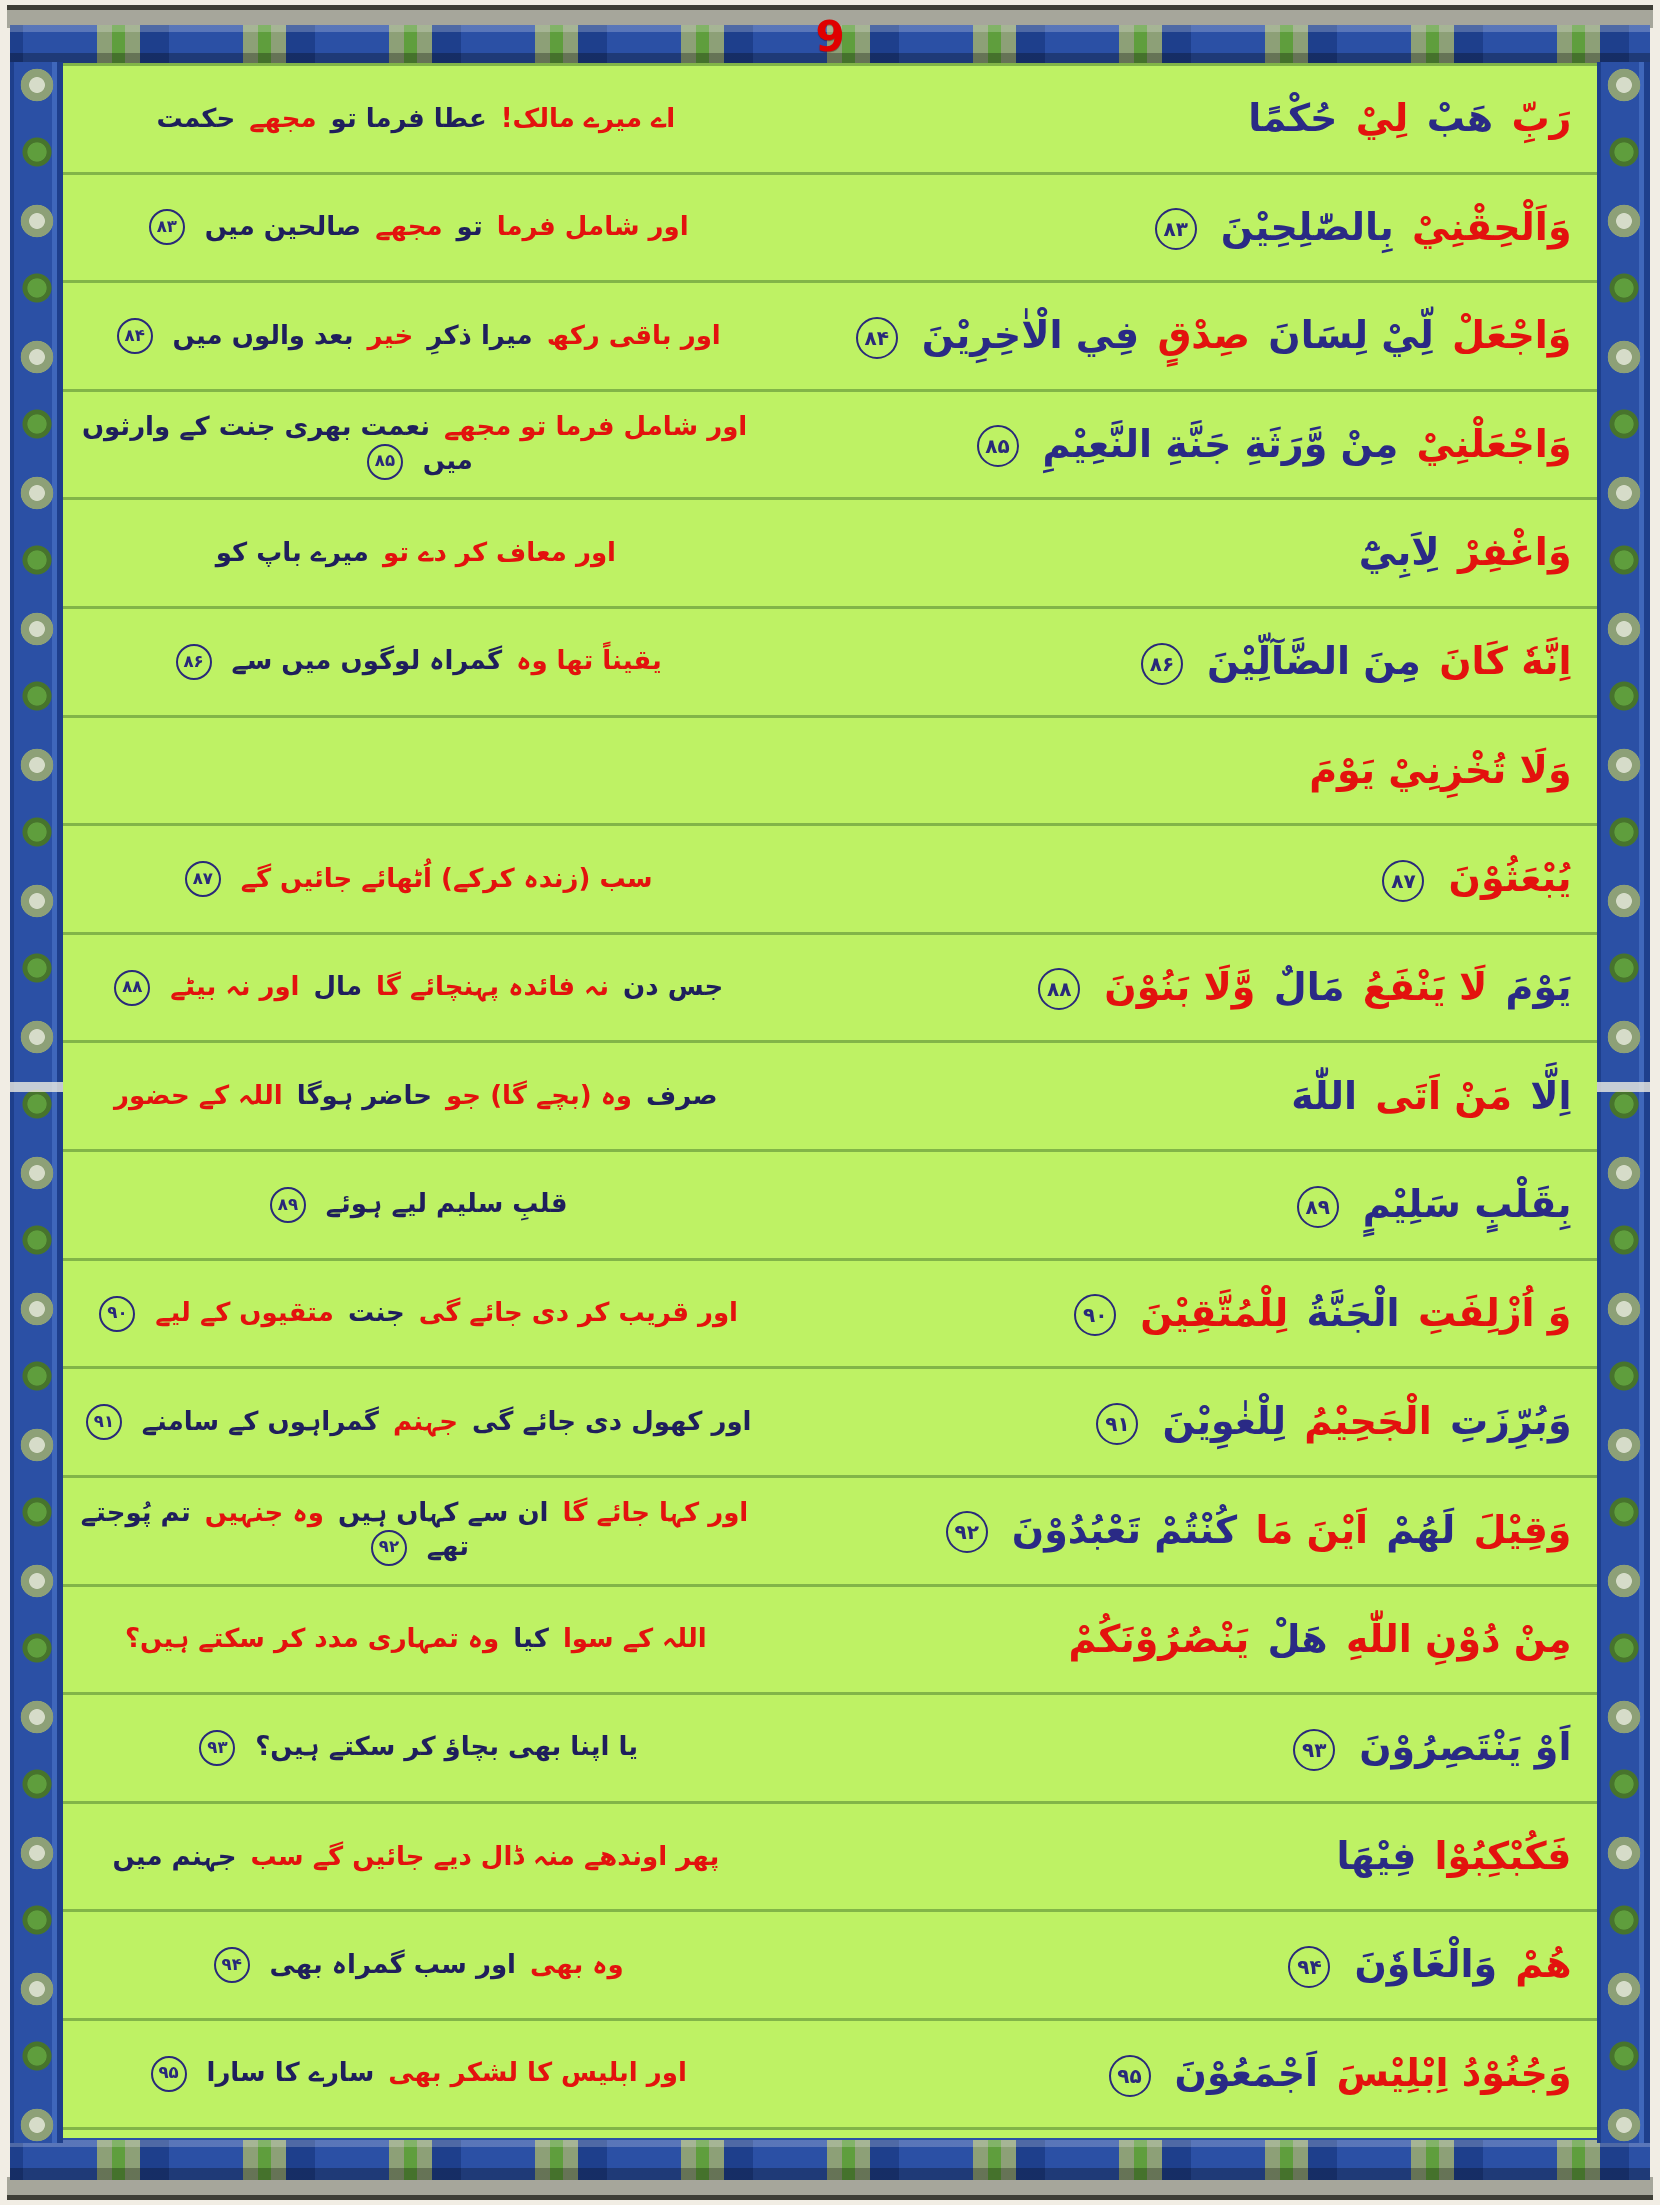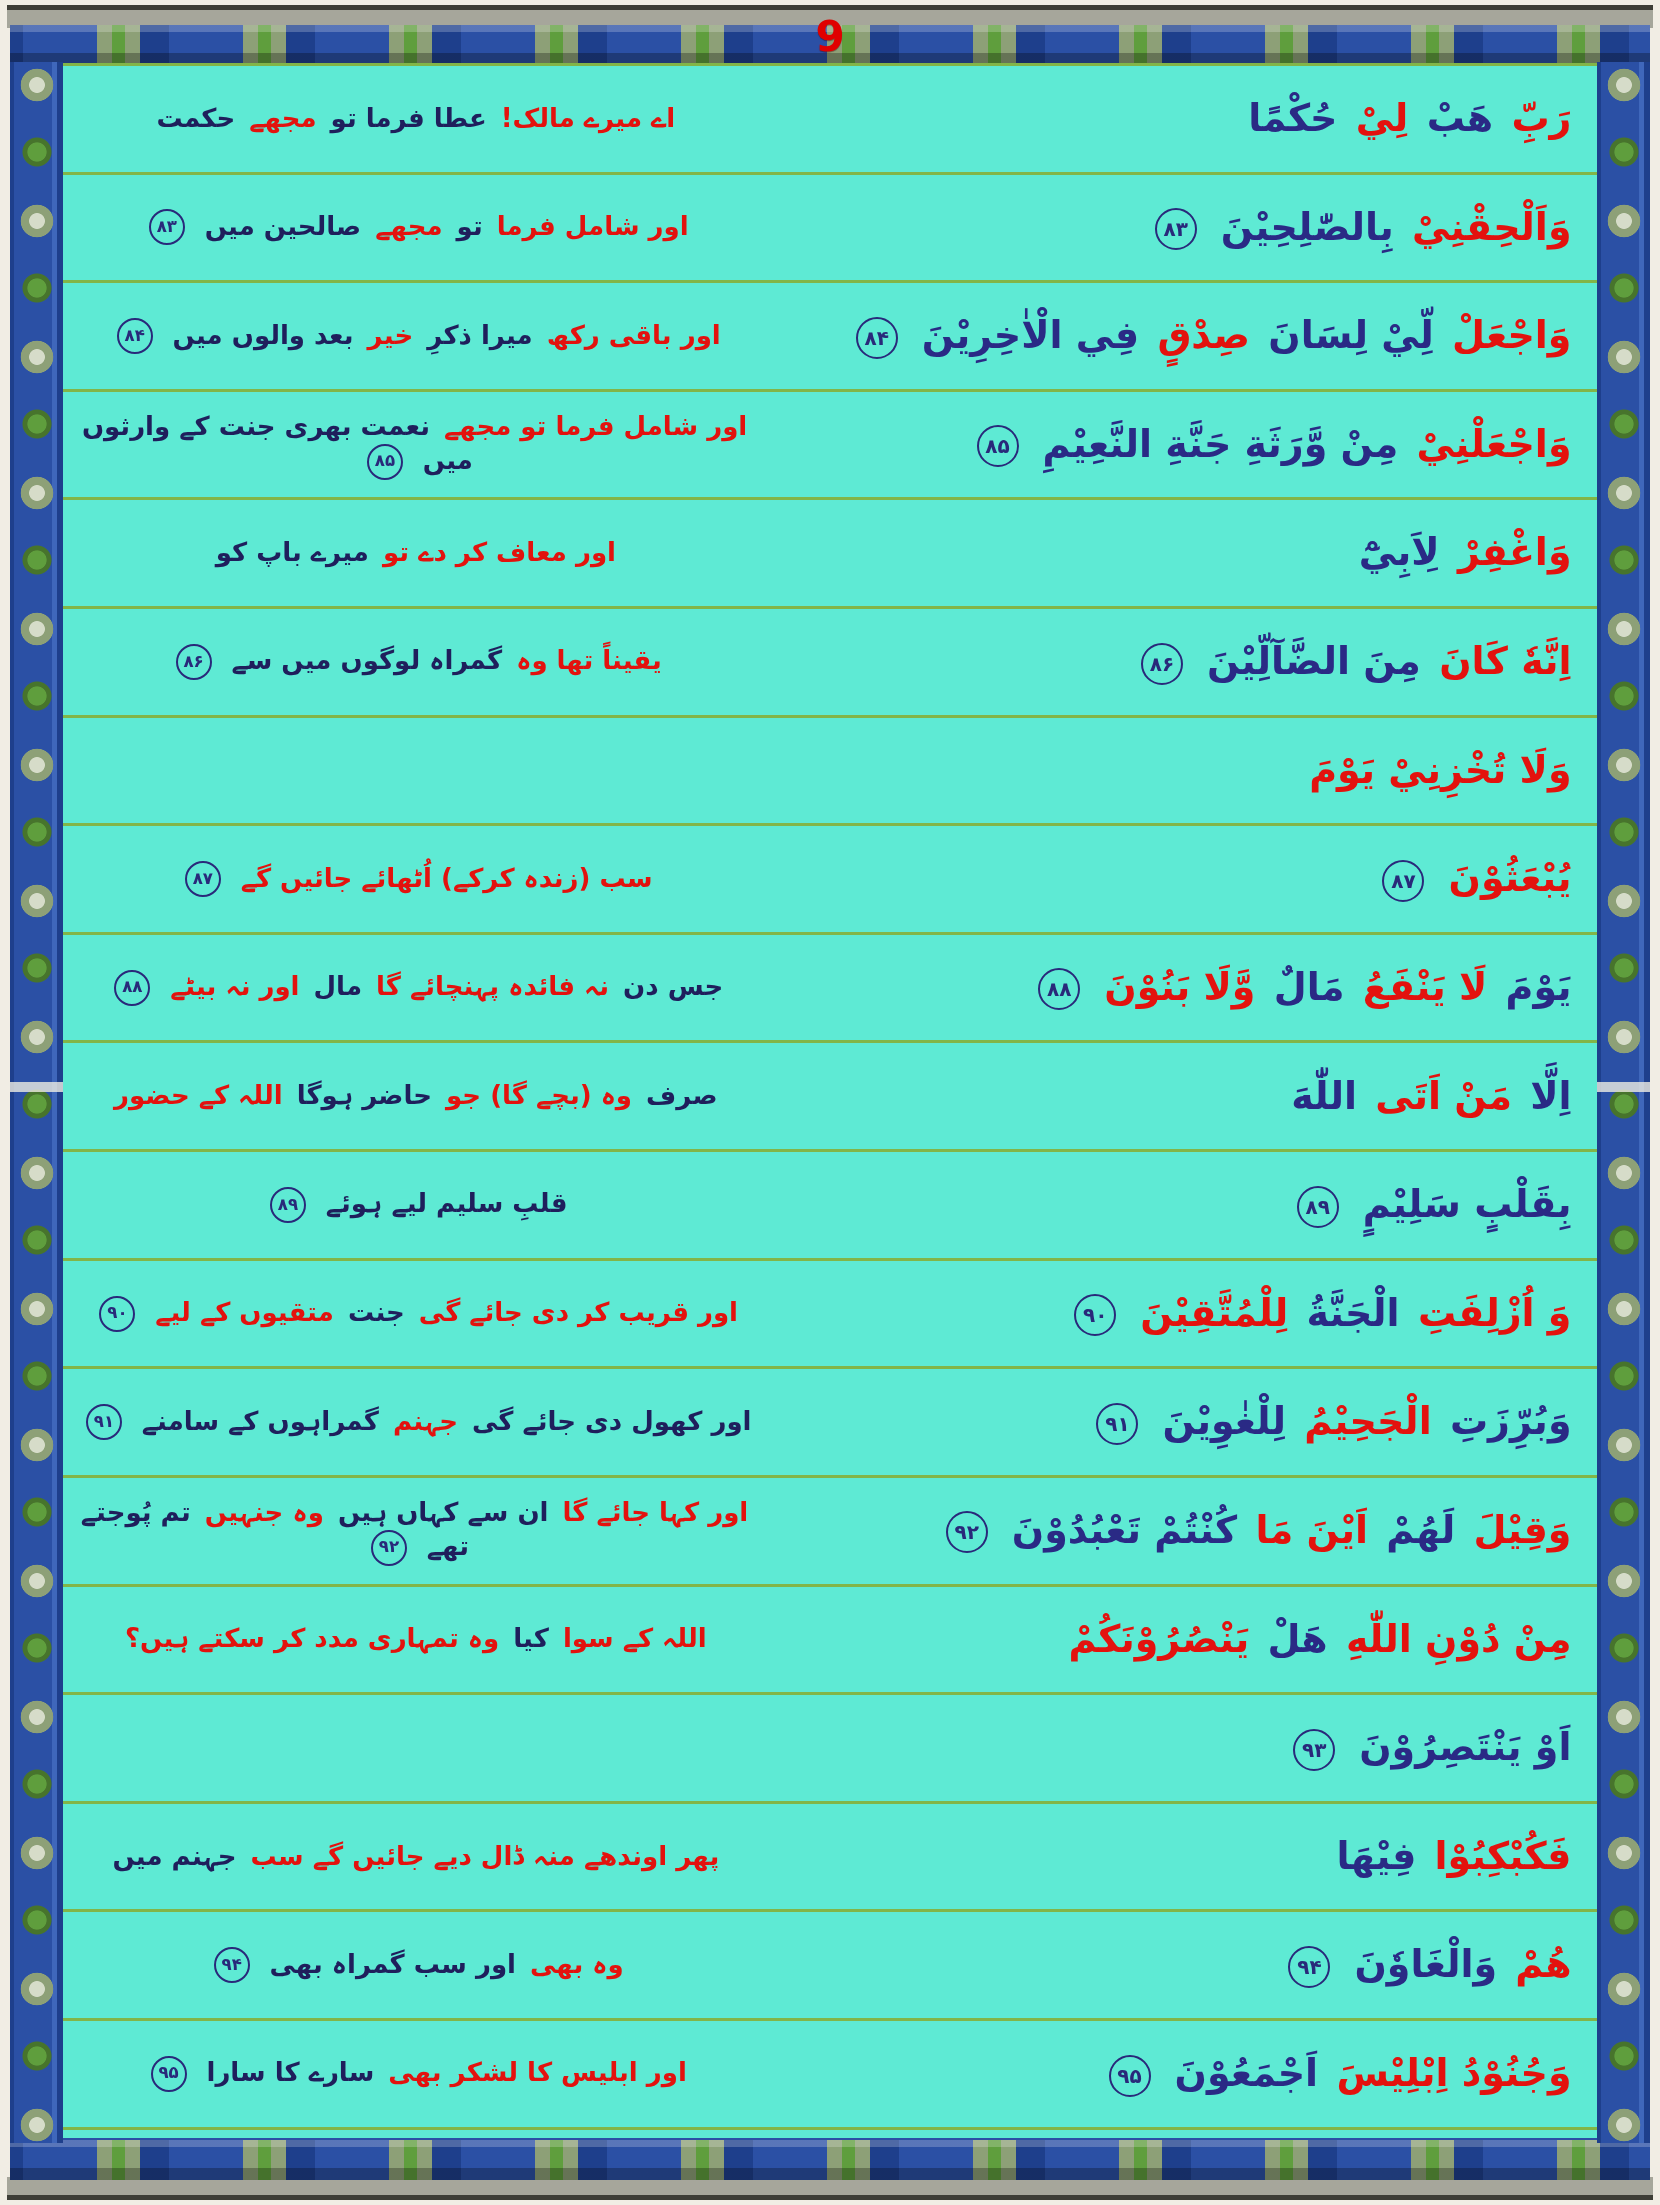--- a/index.html
+++ b/index.html
@@ -33,21 +33,21 @@
       linear-gradient(90deg,#1e3f8c 0 4.2px, rgba(0,0,0,0) 4.2px 42px, #3f67bb 42px 47px, #1e3f8c 47px 53px);
     background-size:53px 136px,53px 136px,53px 100%;
     background-repeat:repeat-y,repeat-y,no-repeat;
   }
   .side-left{left:0;}
   .side-right{right:0;}
   
   .seam{position:absolute;left:0;right:0;top:1057px;height:10px;background:rgba(238,236,226,.8);}
   
   .content{
-    position:absolute;left:53px;right:53px;top:38px;bottom:42px;background:#5eead4;
+    position:absolute;left:53px;right:53px;top:38px;bottom:42px;background:#bef264;
     display:flex;flex-direction:column;border-top:3.3px solid var(--green-line);
     padding-bottom:8.3px;box-sizing:border-box;
   }
   .row{flex:1 1 0;display:flex;align-items:center;border-bottom:3.3px solid var(--green-line);min-height:0;}
   .urdu{
     flex:0 0 46%;direction:rtl;text-align:center;
     font-size:26px;font-weight:bold;line-height:1.3;padding:0 8.3px;box-sizing:border-box;
   }
   .arabic{
     flex:1 1 auto;direction:rtl;text-align:right;
@@ -133,20 +133,21 @@
         </div>
         <div class="row">
           <div class="urdu"><span class="seg" style="color: rgb(227, 18, 14);">اور کہا جائے گا</span> <span class="seg" style="color: rgb(31, 31, 92);">ان سے کہاں ہیں</span> <span class="seg" style="color: rgb(227, 18, 14);">وہ جنہیں</span> <span class="seg" style="color: rgb(31, 31, 92);">تم پُوجتے تھے</span> <span class="vc">۹۲</span> </div>
           <div class="arabic"><span class="seg" style="color: rgb(227, 18, 14);">وَقِيْلَ</span> <span class="seg" style="color: rgb(42, 42, 133);">لَهُمْ</span> <span class="seg" style="color: rgb(227, 18, 14);">اَيْنَ مَا</span> <span class="seg" style="color: rgb(42, 42, 133);">كُنْتُمْ تَعْبُدُوْنَ</span> <span class="vc">۹۲</span> </div>
         </div>
         <div class="row">
           <div class="urdu"><span class="seg" style="color: rgb(227, 18, 14);">اللہ کے سوا</span> <span class="seg" style="color: rgb(31, 31, 92);">کیا</span> <span class="seg" style="color: rgb(227, 18, 14);">وہ تمہاری مدد کر سکتے ہیں؟</span> </div>
           <div class="arabic"><span class="seg" style="color: rgb(227, 18, 14);">مِنْ دُوْنِ اللّٰهِ</span> <span class="seg" style="color: rgb(42, 42, 133);">هَلْ</span> <span class="seg" style="color: rgb(227, 18, 14);">يَنْصُرُوْنَكُمْ</span> </div>
         </div>
         <div class="row">
+          <div class="urdu"><span class="seg" style="color: rgb(31, 31, 92);">یا اپنا بھی بچاؤ کر سکتے ہیں؟</span> <span class="vc">۹۳</span> </div>
           <div class="arabic"><span class="seg" style="color: rgb(42, 42, 133);">اَوْ يَنْتَصِرُوْنَ</span> <span class="vc">۹۳</span> </div>
         </div>
         <div class="row">
           <div class="urdu"><span class="seg" style="color: rgb(227, 18, 14);">پھر اوندھے منہ ڈال دیے جائیں گے سب</span> <span class="seg" style="color: rgb(31, 31, 92);">جہنم میں</span> </div>
           <div class="arabic"><span class="seg" style="color: rgb(227, 18, 14);">فَكُبْكِبُوْا</span> <span class="seg" style="color: rgb(42, 42, 133);">فِيْهَا</span> </div>
         </div>
         <div class="row">
           <div class="urdu"><span class="seg" style="color: rgb(227, 18, 14);">وہ بھی</span> <span class="seg" style="color: rgb(31, 31, 92);">اور سب گمراہ بھی</span> <span class="vc">۹۴</span> </div>
           <div class="arabic"><span class="seg" style="color: rgb(227, 18, 14);">هُمْ</span> <span class="seg" style="color: rgb(42, 42, 133); margin-top: 40px;">وَالْغَاوٗنَ</span> <span class="vc">۹۴</span> </div>
         </div>

